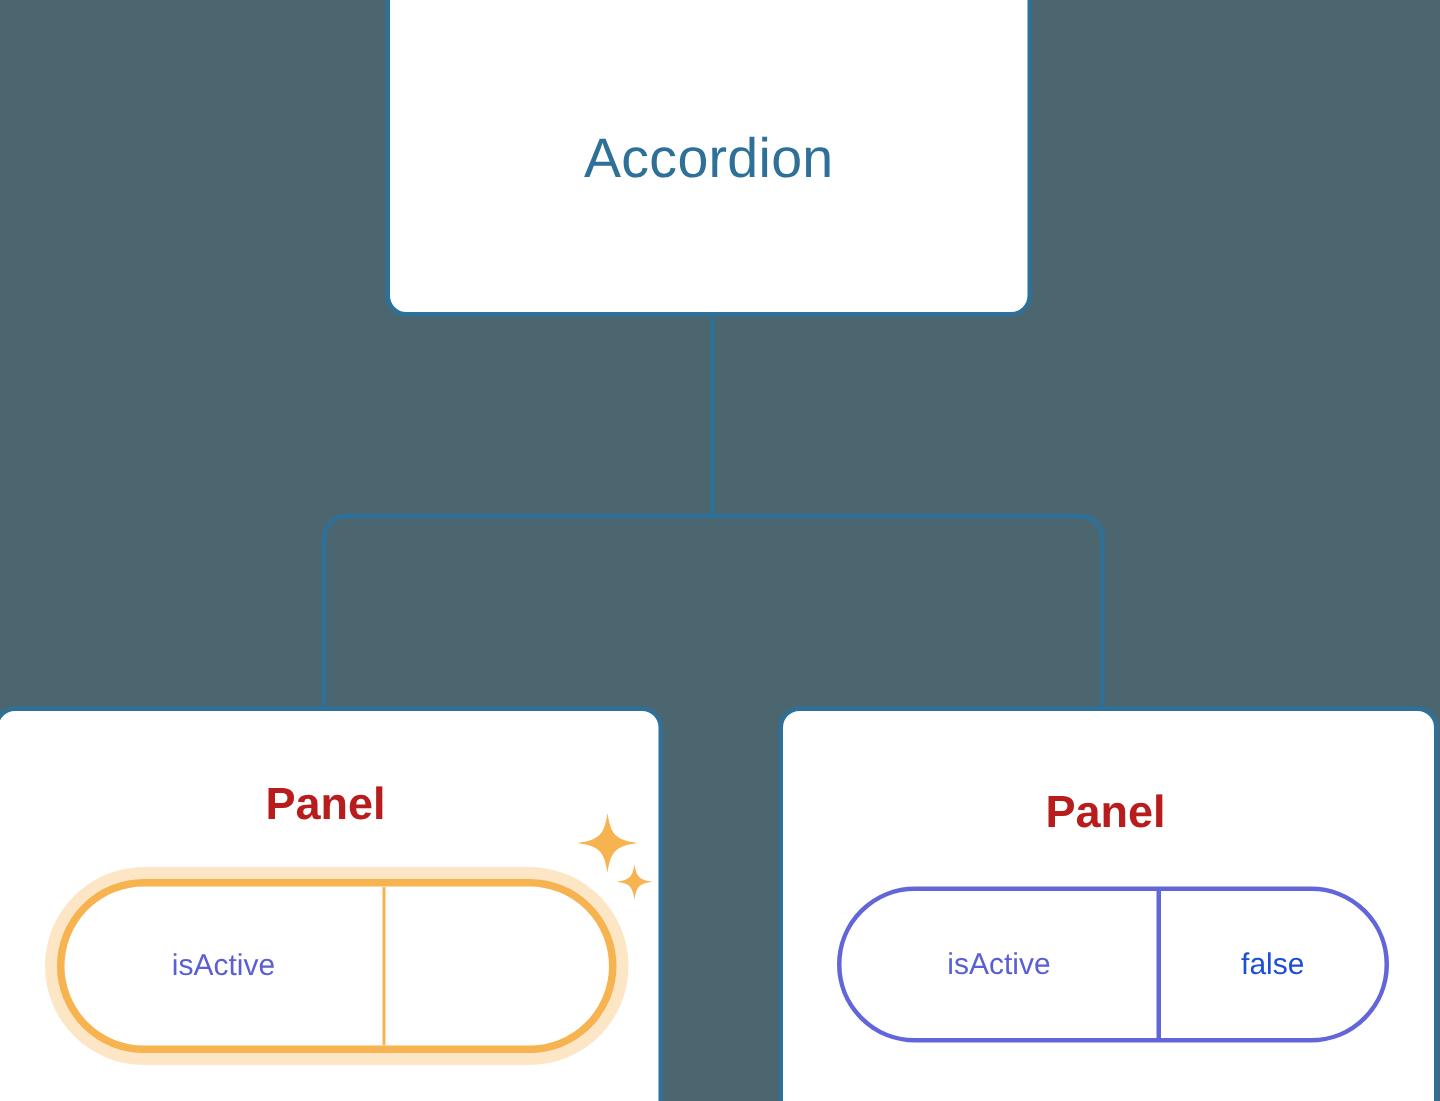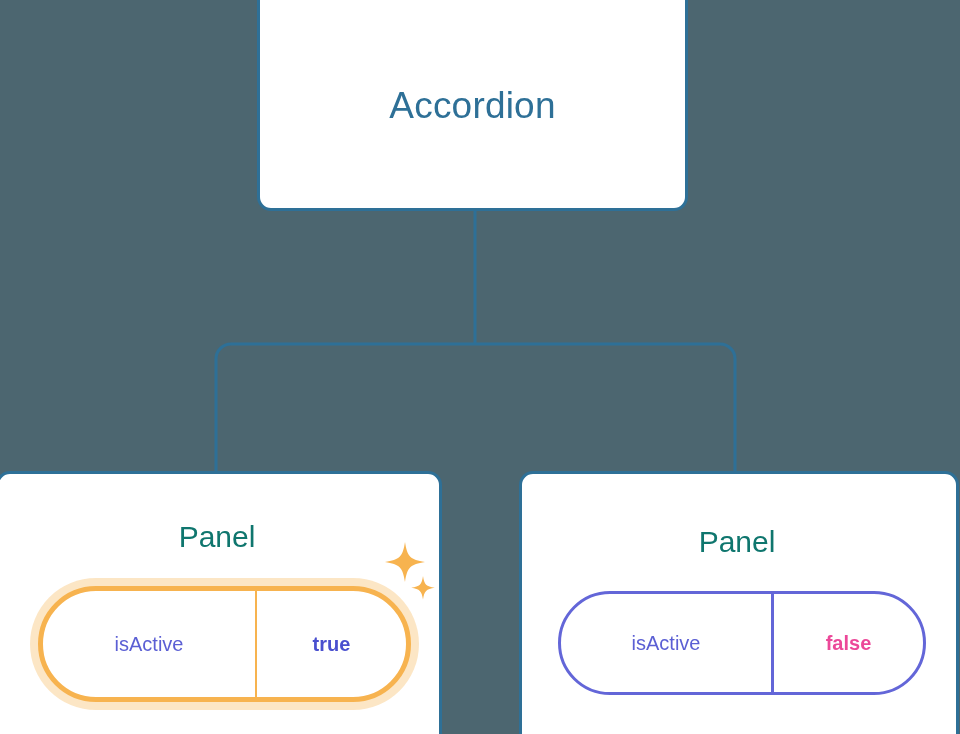--- a/index.html
+++ b/index.html
@@ -71,23 +71,23 @@
     top: 471px;
     width: 440px;
     height: 280px;
   }
 
   .node-title-panel {
     position: absolute;
     left: 0;
     right: 4px;
     text-align: center;
-    color: #0f766e;
+    color: #b91c1c;
     font-size: 30px;
-    font-weight: 400;
+    font-weight: 700;
     line-height: 1;
   }
   .node-panel-left .node-title-panel  { top: 48px; }
   .node-panel-right .node-title-panel { top: 53px; }
 
   
   .pill {
     position: absolute;
     display: flex;
     align-items: stretch;
@@ -137,22 +137,22 @@
     border: 3px solid #6366d8;
   }
   .pill-plain .pill-key {
     flex: 0 0 213px;
     color: #5b5fd4;
     font-weight: 400;
     border-right: 3px solid #6366d8;
   }
   .pill-plain .pill-val {
     flex: 1 1 auto;
-    color: #ec4899;
-    font-weight: 700;
+    color: #1d4ed8;
+    font-weight: 400;
   }
 
   
   .sparkles {
     position: absolute;
     left: 380px;
     top: 538px;
     width: 70px;
     height: 76px;
     pointer-events: none;
@@ -171,21 +171,20 @@
 
   <div class="node-card node-root">
     <div class="node-title-root">Accordion</div>
   </div>
 
   <div class="node-card node-panel-left">
     <div class="node-title-panel">Panel</div>
 
     <div class="pill pill-highlight">
       <div class="pill-cell pill-key">isActive</div>
-      <div class="pill-cell pill-val">true</div>
     </div>
   </div>
 
   <div class="sparkles">
     <svg viewBox="0 0 70 76" width="70" height="76">
       <path d="M25 4 C27.2 18.6 30.4 21.8 45 24 C30.4 26.2 27.2 29.4 25 44 C22.8 29.4 19.6 26.2 5 24 C19.6 21.8 22.8 18.6 25 4 Z" fill="#f7b34f"></path>
       <path d="M43 38 C44.3 46.6 46.2 48.5 54.8 49.8 C46.2 51.1 44.3 53 43 61.6 C41.7 53 39.8 51.1 31.2 49.8 C39.8 48.5 41.7 46.6 43 38 Z" fill="#f7b34f"></path>
     </svg>
   </div>
 

